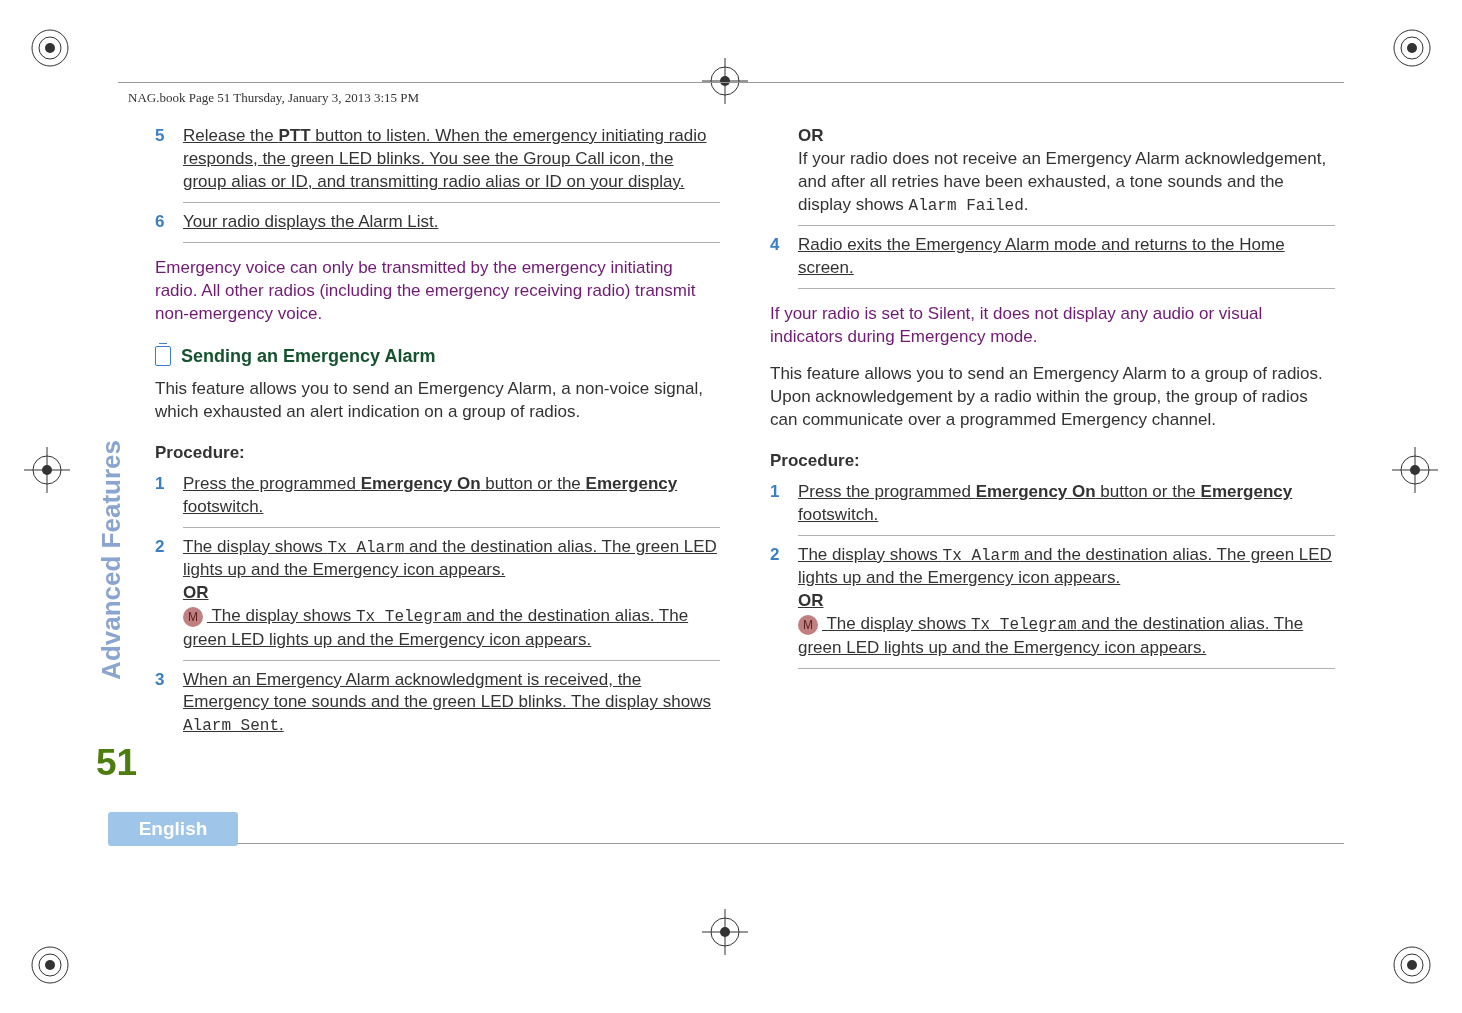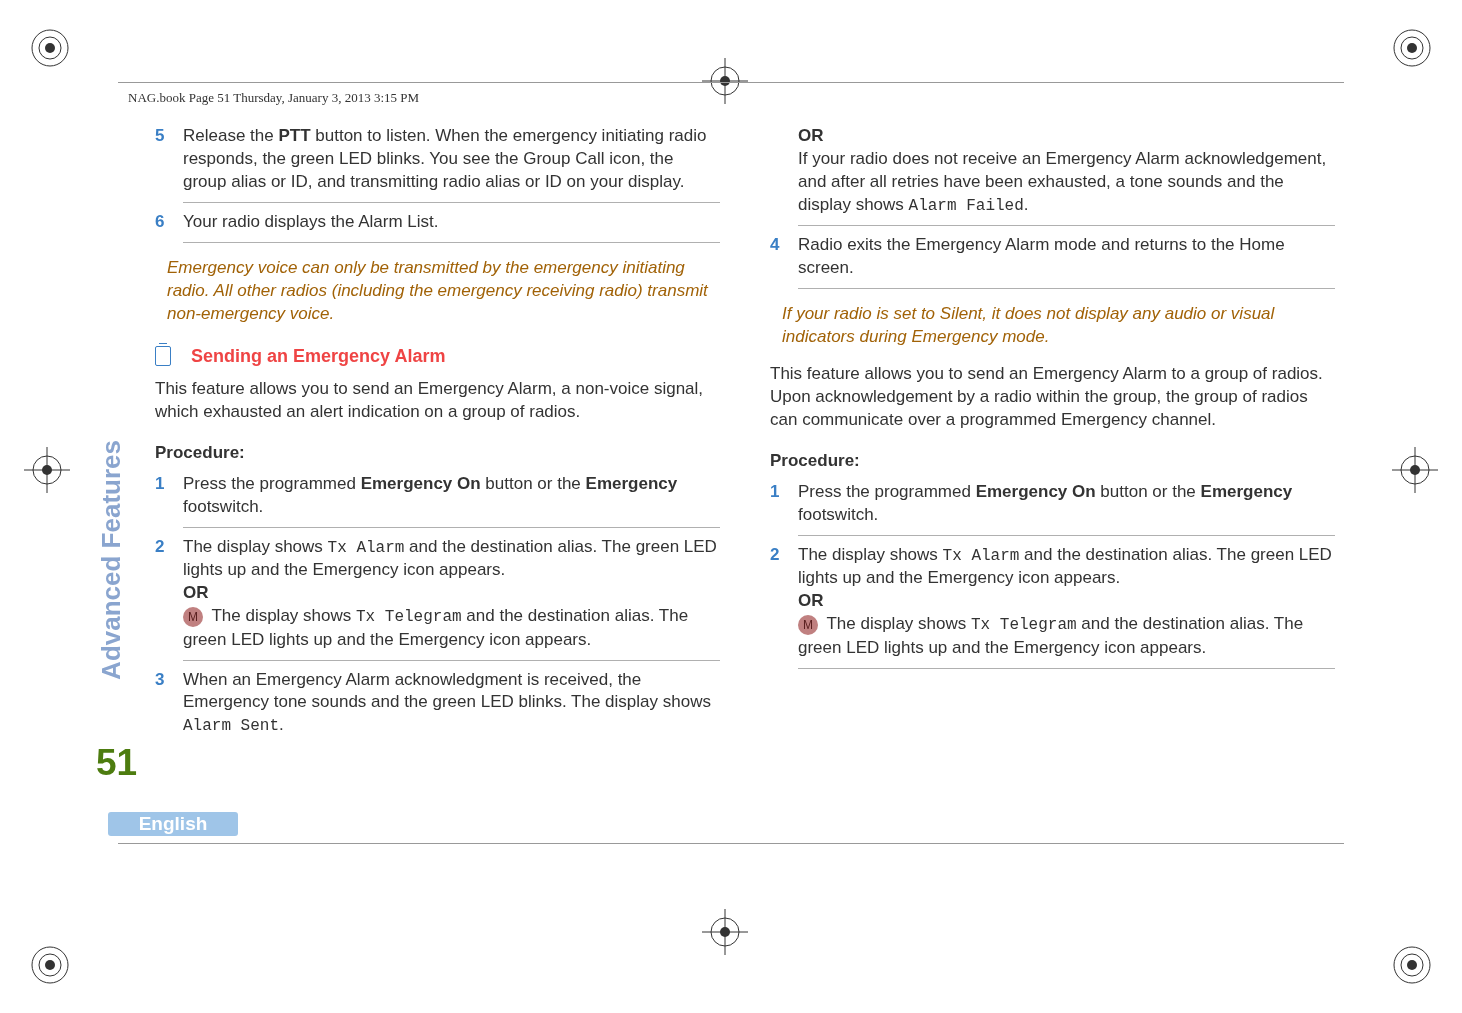--- a/index.html
+++ b/index.html
@@ -59,36 +59,35 @@
   .step {
     display: flex;
     gap: 14px;
     margin-bottom: 6px;
   }
   .step-num {
     color: #3a7fc5;
     font-weight: bold;
     min-width: 14px;
   }
-  .step-body { flex: 1; }
+  .step-body { flex: 1; text-decoration: underline; }
   .hr {
     border: none;
     border-top: 1.5px solid #b0b0b0;
     margin: 8px 0 8px 28px;
   }
   .italic {
-    font-style: italic;
-    color: #a16207;
-    margin: 14px 12px;
+    color: #701a75;
+    margin: 14px 0;
   }
   .section-head {
     display: flex;
     align-items: center;
-    gap: 20px;
-    color: #ef4444;
+    gap: 10px;
+    color: #14532d;
     font-weight: bold;
     font-size: 18px;
     margin: 18px 0 10px 0;
   }
   .section-icon {
     width: 14px;
     height: 18px;
     border: 1.5px solid #3a7fc5;
     border-radius: 2px;
     position: relative;
@@ -139,21 +138,21 @@
     top: 742px;
     color: #4d7c0f;
     font-weight: bold;
     font-size: 37px;
   }
   .lang-tab {
     position: absolute;
     left: 108px;
     top: 812px;
     width: 130px;
-    height: 24px;
+    height: 34px;
     background: #9fc5e8;
     color: #fff;
     font-weight: bold;
     font-size: 19px;
     display: flex;
     align-items: center;
     justify-content: center;
     border-radius: 3px;
   }
   b { font-weight: bold; }

